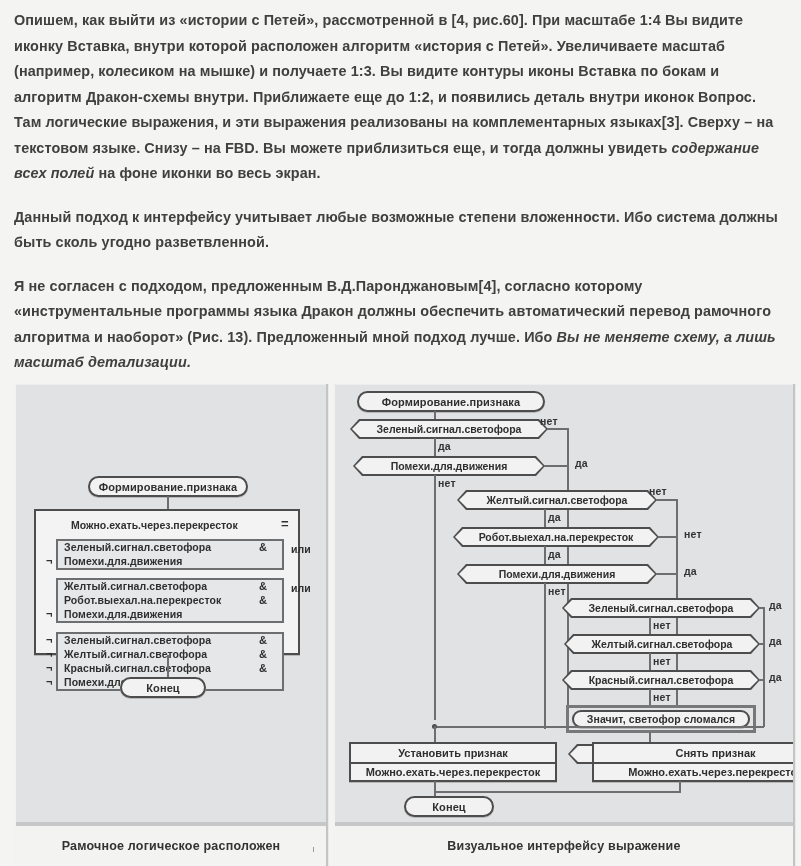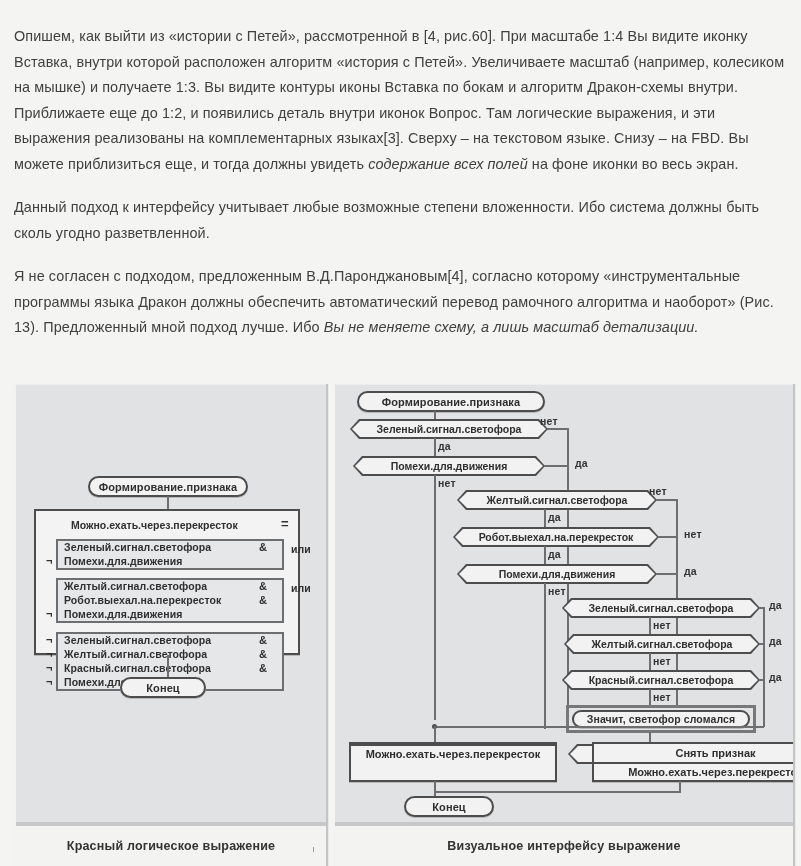--- a/index.html
+++ b/index.html
@@ -7,21 +7,21 @@
   body{
     width:801px;height:866px;
     background:#f4f4f2;
     font-family:"Liberation Sans","DejaVu Sans",sans-serif;
     color:#3a3a3a;
     overflow:hidden;
     position:relative;
   }
 
   
-  .prose{padding:24px 14px 0 14px;}
+  .prose{padding:8px 14px 0 14px;font-weight:bold;}
   .prose p{
     margin:0 0 18px 0;
     font-size:14.4px;
     line-height:25.5px;
     color:#404040;
     letter-spacing:.1px;
   }
   .prose i{font-style:italic;}
 
   
@@ -202,21 +202,21 @@
       <div class="amp" style="left:243px;top:277px;">&amp;</div>
       <div class="neg" style="left:30px;top:290px;">¬</div>
       <div class="term" style="left:48px;top:291px;">Помехи.для.движения</div>
 
       <div class="vline" style="left:151px;top:270px;height:23px;"></div>
 
       <div class="node capsule" style="left:104px;top:292px;width:86px;height:21px;">Конец</div>
     </div>
 
     <div class="caption">
-      <span>Красный логическое выражение</span>
+      <span>Рамочное логическое расположен</span>
       <span class="tickmark"></span>
     </div>
   </div>
 
   <div class="panel right">
     <div class="canvas">
 
       <div class="node capsule" style="left:22px;top:6px;width:188px;height:21px;">Формирование.признака</div>
       <div class="vline" style="left:99px;top:26px;height:9px;"></div>
 
@@ -302,20 +302,21 @@
       <div class="lbl" style="left:434px;top:370px;font-size:12px;">В</div>
 
       <div class="hline" style="left:99px;top:341px;width:330px;"></div>
       <div class="dot" style="left:97px;top:339px;"></div>
       <div class="dot" style="left:426px;top:377px;"></div>
       <div class="vline" style="left:99px;top:341px;height:17px;"></div>
       <div class="vline" style="left:428px;top:368px;height:14px;"></div>
       <div class="hline" style="left:314px;top:380px;width:116px;"></div>
 
       <div class="stackbox" style="left:14px;top:357px;width:208px;height:40px;">
+        <div class="row1">Установить признак</div>
         <div class="row2">Можно.ехать.через.перекресток</div>
       </div>
 
       <div class="stackbox" style="left:257px;top:357px;width:247px;height:40px;">
         <div class="row1">Снять признак</div>
         <div class="row2">Можно.ехать.через.перекресток</div>
       </div>
 
       <div class="vline" style="left:99px;top:396px;height:12px;"></div>
       <div class="vline" style="left:344px;top:396px;height:12px;"></div>

